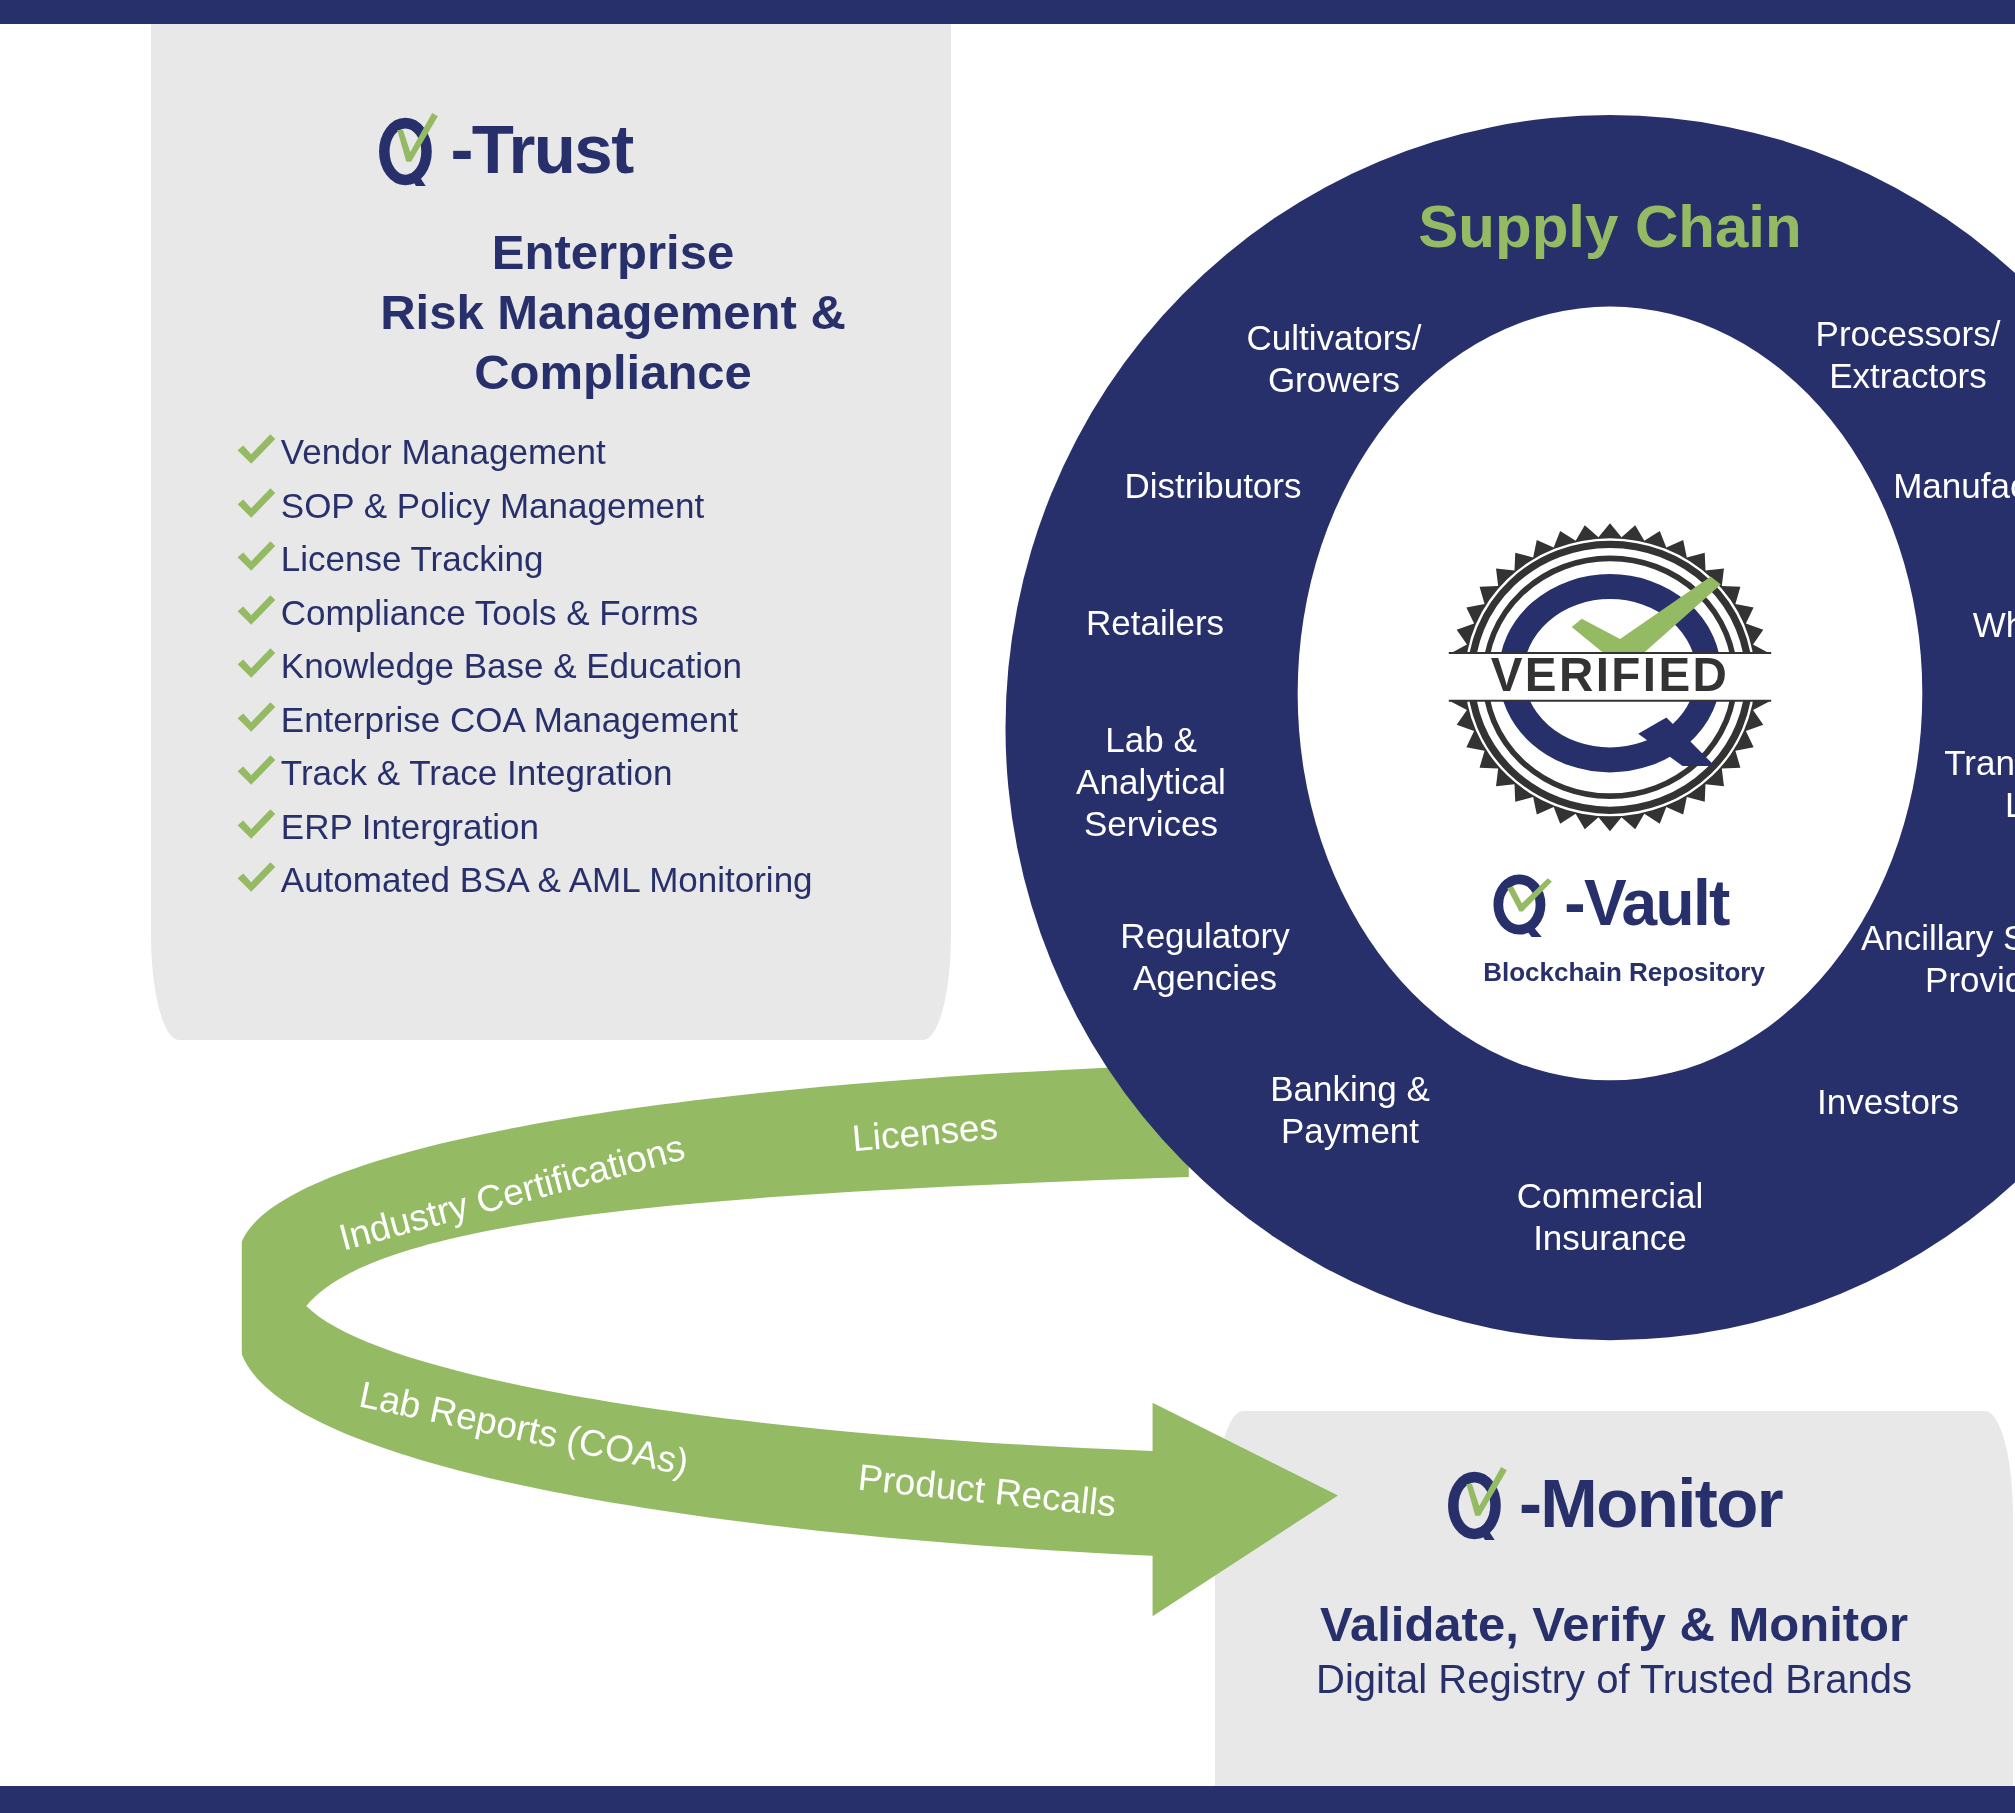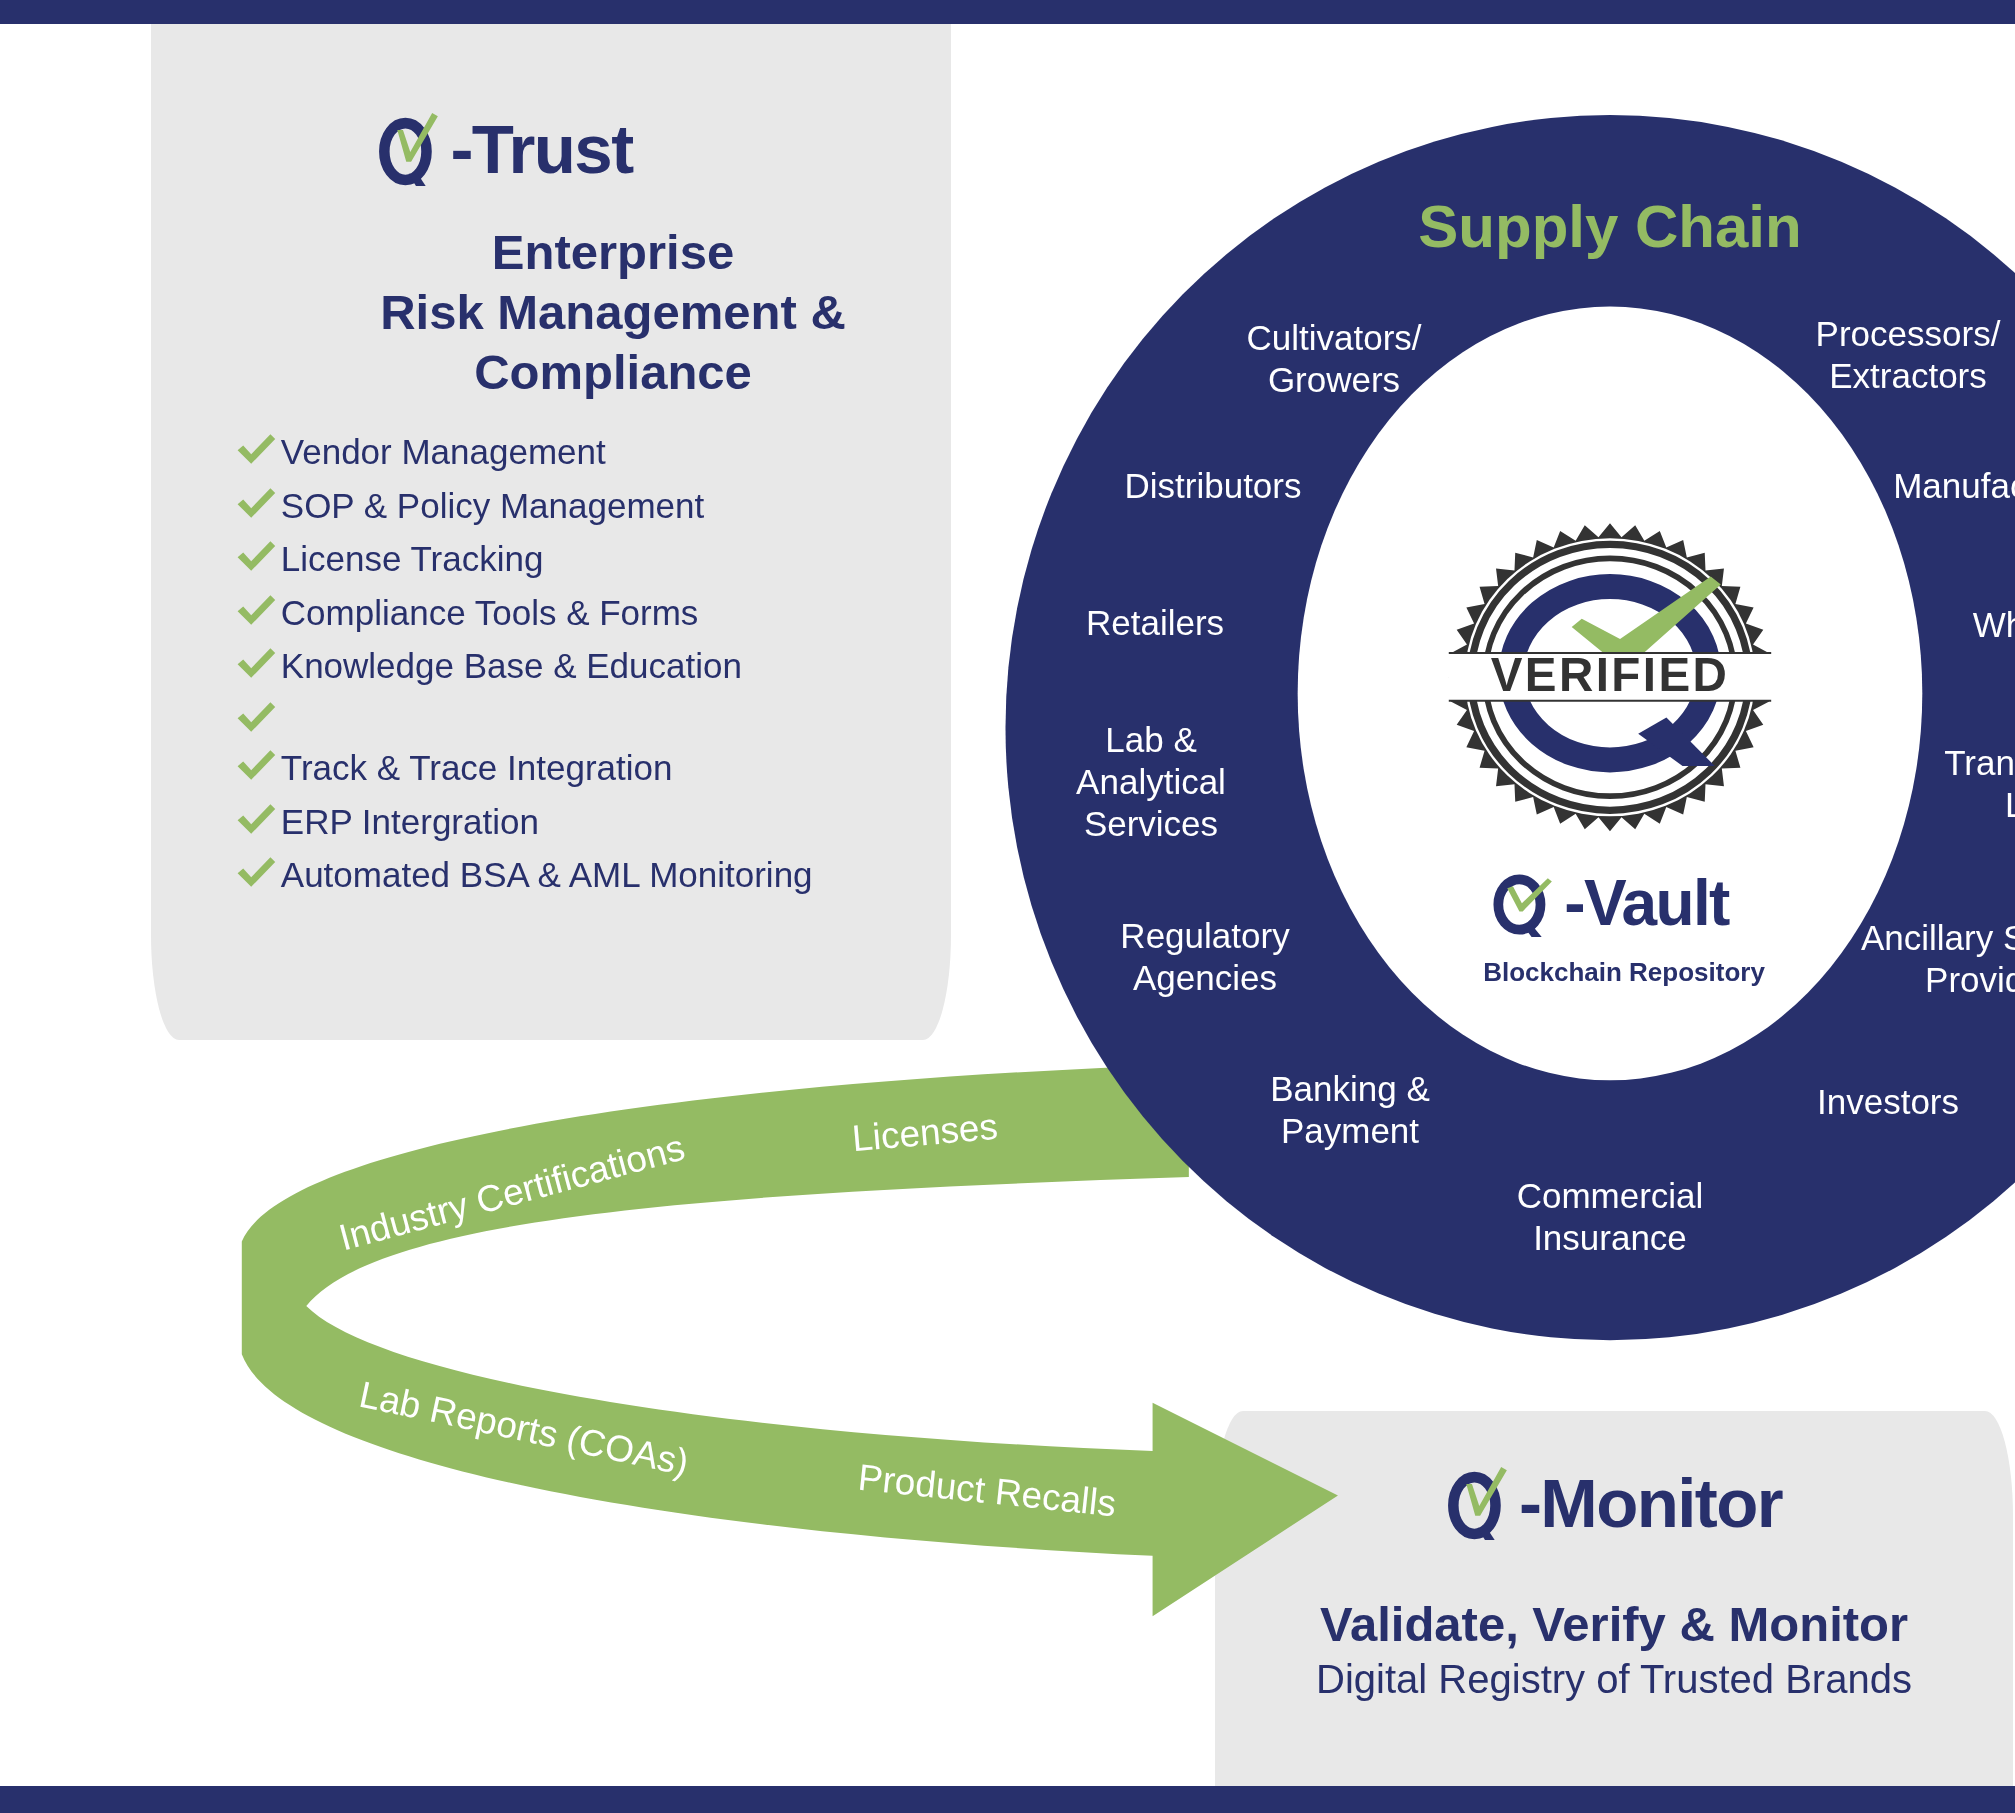--- a/index.html
+++ b/index.html
@@ -73,20 +73,21 @@
     <li>
       <span class="ck"><svg viewBox="0 0 100 90" width="40" height="36">
           <polygon points="4,48 18,36 38,58 86,8 98,20 38,82" fill="#94bb63"></polygon>
         </svg></span>
       <span>Knowledge Base &amp; Education</span>
     </li>
     <li>
       <span class="ck"><svg viewBox="0 0 100 90" width="40" height="36">
           <polygon points="4,48 18,36 38,58 86,8 98,20 38,82" fill="#94bb63"></polygon>
         </svg></span>
+      <span>Enterprise COA Management</span>
     </li>
     <li>
       <span class="ck"><svg viewBox="0 0 100 90" width="40" height="36">
           <polygon points="4,48 18,36 38,58 86,8 98,20 38,82" fill="#94bb63"></polygon>
         </svg></span>
       <span>Track &amp; Trace Integration</span>
     </li>
     <li>
       <span class="ck"><svg viewBox="0 0 100 90" width="40" height="36">
           <polygon points="4,48 18,36 38,58 86,8 98,20 38,82" fill="#94bb63"></polygon>

